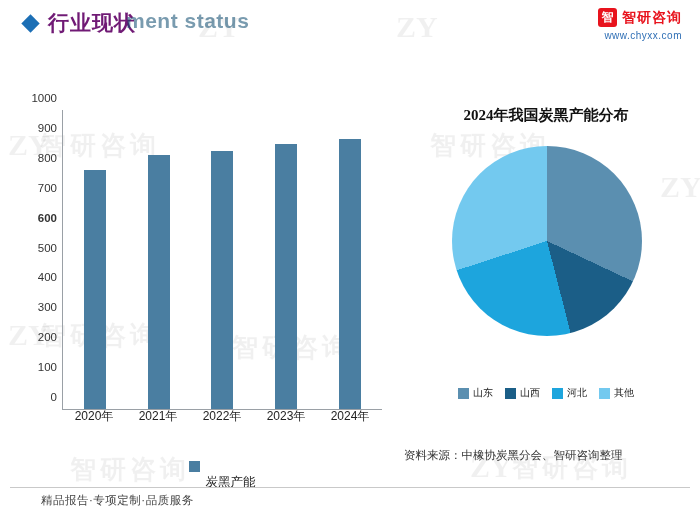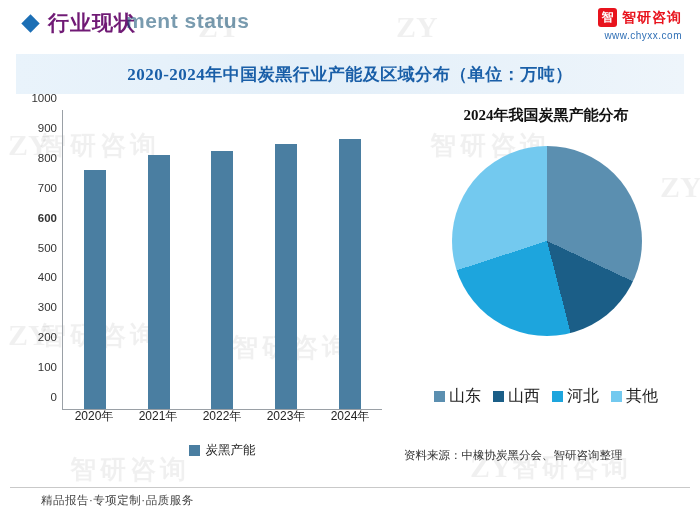--- a/index.html
+++ b/index.html
@@ -96,42 +96,42 @@
   .xlabels {
     position:absolute; left:46px; top:306px; width:320px;
     display:flex; justify-content:space-around;
   }
   .xlabel { width:62px; text-align:center; font-size:12px; color:#222; }
   .legend-bar {
     position:absolute; left:46px; top:340px; width:320px;
     display:flex; align-items:center; justify-content:center; gap:6px;
   }
   .legend-swatch { width:11px; height:11px; background:#4a7ea1; }
-  .legend-text { font-size:12.5px; color:#222; }
+  .legend-text { font-size:12.5px; color:#222;margin-top:32px; }
 
   
   .pie-area {
     position:absolute; left:392px; top:48px; width:276px; height:370px;
   }
   .pie-title {
     position:absolute; left:0; top:4px; width:276px; text-align:center;
     font-family:"Liberation Serif", serif;
     font-size:15px; font-weight:bold; color:#111;
   }
   .pie {
     position:absolute; left:44px; top:44px;
     width:190px; height:190px; border-radius:50%;
   }
   .pie-legend {
     position:absolute; left:0; top:284px; width:276px;
     display:flex; align-items:center; justify-content:center; gap:12px;
   }
   .pl-item { display:flex; align-items:center; gap:4px; }
   .pl-swatch { width:11px; height:11px; }
-  .pl-label { font-size:16px; color:#222; }
+  .pl-label { font-size:10px; color:#222; }
 
   .source {
     position:absolute; left:404px; top:448px;
     font-size:11.5px; color:#333;
   }
 
   
   .footer-rule {
     position:absolute; left:10px; top:487px; width:680px; height:1px;
     background:#c9c9c9;
@@ -165,23 +165,20 @@
     <div class="brand-row">
       <div class="brand-mark">智</div>
       <div class="brand-name">智研咨询</div>
     </div>
     <div class="brand-url">www.chyxx.com</div>
   </div>
 </div>
 
 <div class="card">
 
-  <div class="card-title-band">
-    <div class="card-title">2020-2024年中国炭黑行业产能及区域分布（单位：万吨）</div>
-  </div>
 
   <div class="bar-area">
     <div class="plot">
       <div id="yticks">
           <div class="ytick" style="bottom: 0%;">0</div>
           <div class="ytick" style="bottom: 10%;">100</div>
           <div class="ytick" style="bottom: 20%;">200</div>
           <div class="ytick" style="bottom: 30%;">300</div>
           <div class="ytick" style="bottom: 40%;">400</div>
           <div class="ytick" style="bottom: 50%;">500</div>

